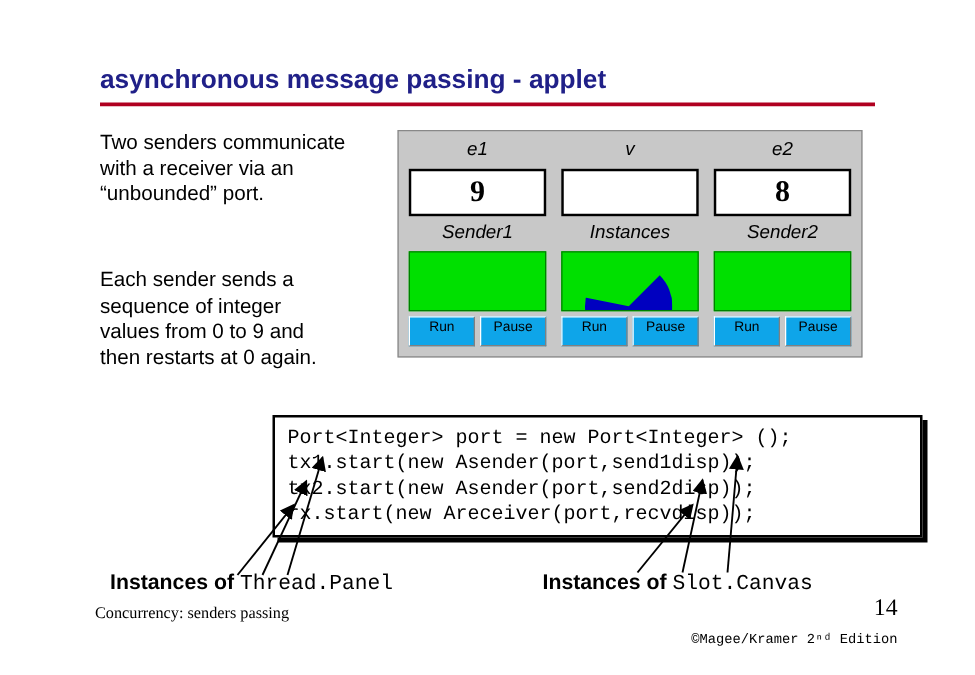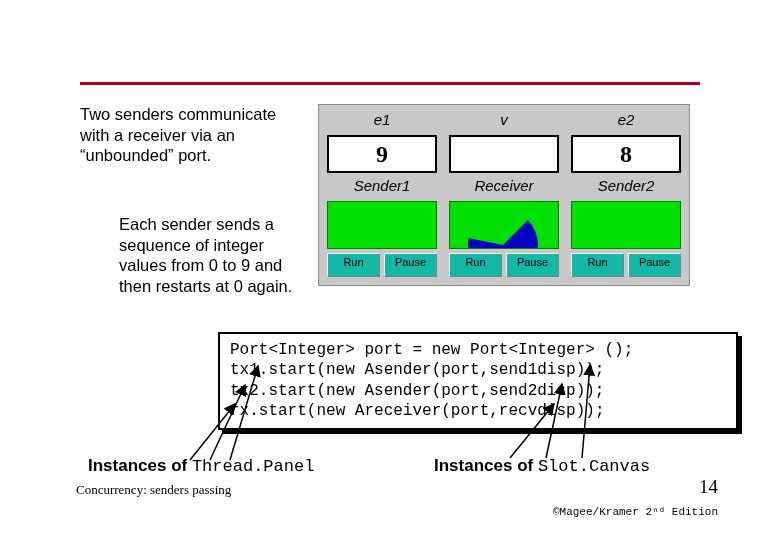--- a/index.html
+++ b/index.html
@@ -35,21 +35,21 @@
     background: #b00020;
   }
   .para {
     position: absolute;
     font-family: "Comic Sans MS", "Comic Sans", cursive, sans-serif;
     font-size: 16.5px;
     line-height: 1.25;
     color: #000;
   }
   .para1 { left: 80px; top: 104px; width: 200px; }
-  .para2 { left: 80px; top: 214px; width: 195px; margin-left: 39px; }
+  .para2 { left: 80px; top: 214px; width: 195px; }
   .applet {
     position: absolute;
     left: 318px;
     top: 104px;
     width: 372px;
     height: 182px;
     background: #c8c8c8;
     border: 1px solid #888;
     box-sizing: border-box;
     padding: 6px 8px 8px 8px;
@@ -87,21 +87,21 @@
   .rotor.r2 .pie { width: 70px; height: 70px; left: 18px; top: 8px; clip-path: polygon(50% 50%, 100% 0%, 100% 100%, 50% 100%, 0% 100%, 0% 40%); }
   .rotor.r3 .pie { width: 50px; height: 50px; left: 42px; top: 40px; clip-path: polygon(50% 50%, 100% 40%, 100% 100%, 30% 100%); }
   .btnrow {
     display: flex;
     gap: 4px;
     justify-content: center;
     align-items: stretch;
   }
   .btn {
     flex: 1;
-    background: #14b8a6;
+    background: #0ea5e9;
     border: 1px solid #808080;
     border-top-color: #fff;
     border-left-color: #fff;
     font-size: 11px;
     text-align: center;
     padding: 2px 0;
     font-family: Arial, sans-serif;
   }
   .codebox {
     position: absolute;
@@ -143,36 +143,37 @@
     position: absolute;
     left: 0; top: 0;
     width: 780px; height: 540px;
     pointer-events: none;
   }
 </style>
 </head>
 <body>
 <div class="slide">
 
+<div class="title">asynchronous message passing - applet</div>
 <div class="rule"></div>
 
 <div class="para para1">Two senders communicate with a receiver via an “unbounded” port.</div>
 <div class="para para2">Each sender sends a sequence of integer values from 0 to 9 and then restarts at 0 again.</div>
 
 <div class="applet">
   <div class="col-label">e1</div>
   <div class="col-label">v</div>
   <div class="col-label">e2</div>
 
   <div class="valbox">9</div>
   <div class="valbox"></div>
   <div class="valbox">8</div>
 
   <div class="name-label">Sender1</div>
-  <div class="name-label">Receiver</div>
+  <div class="name-label">Instances</div>
   <div class="name-label">Sender2</div>
 
   <div class="rotor r1">
         <div class="pie"></div>
       </div>
   <div class="rotor r2">
         <div class="pie"></div>
       </div>
   <div class="rotor r3">
         <div class="pie"></div>

